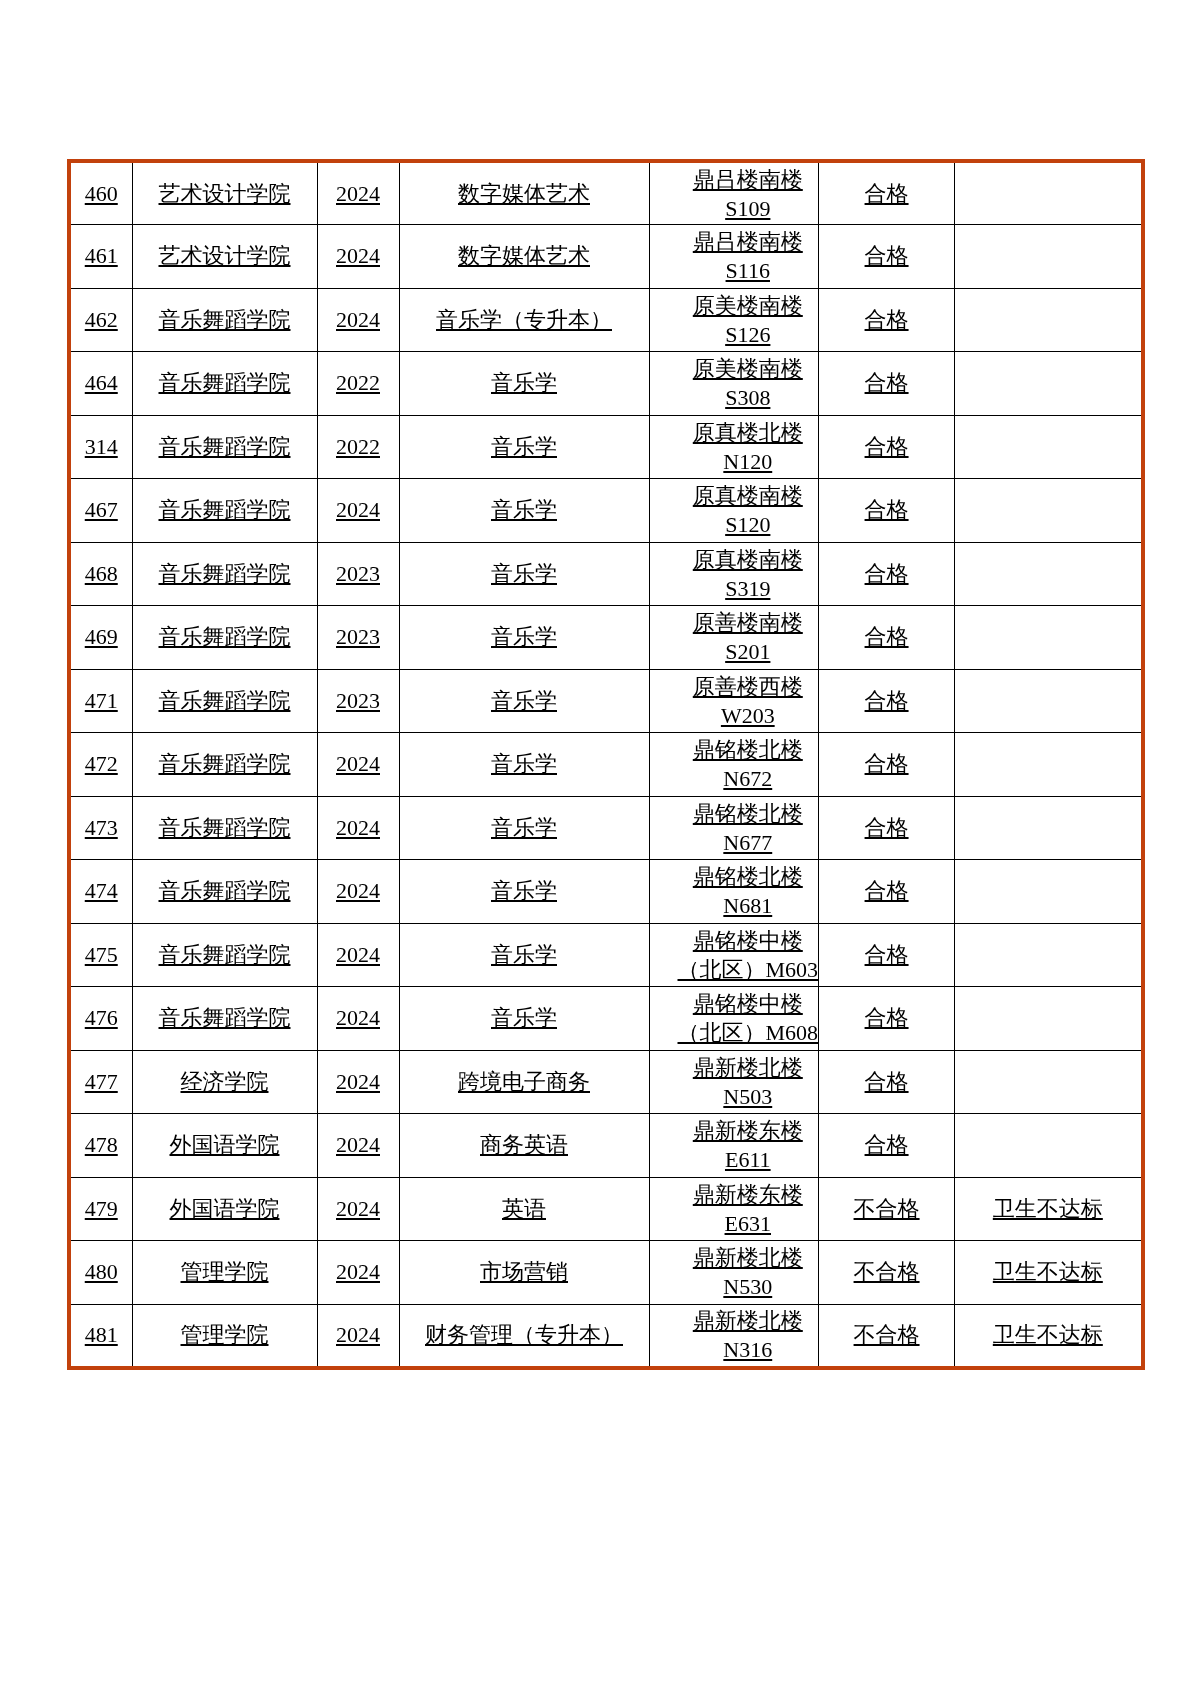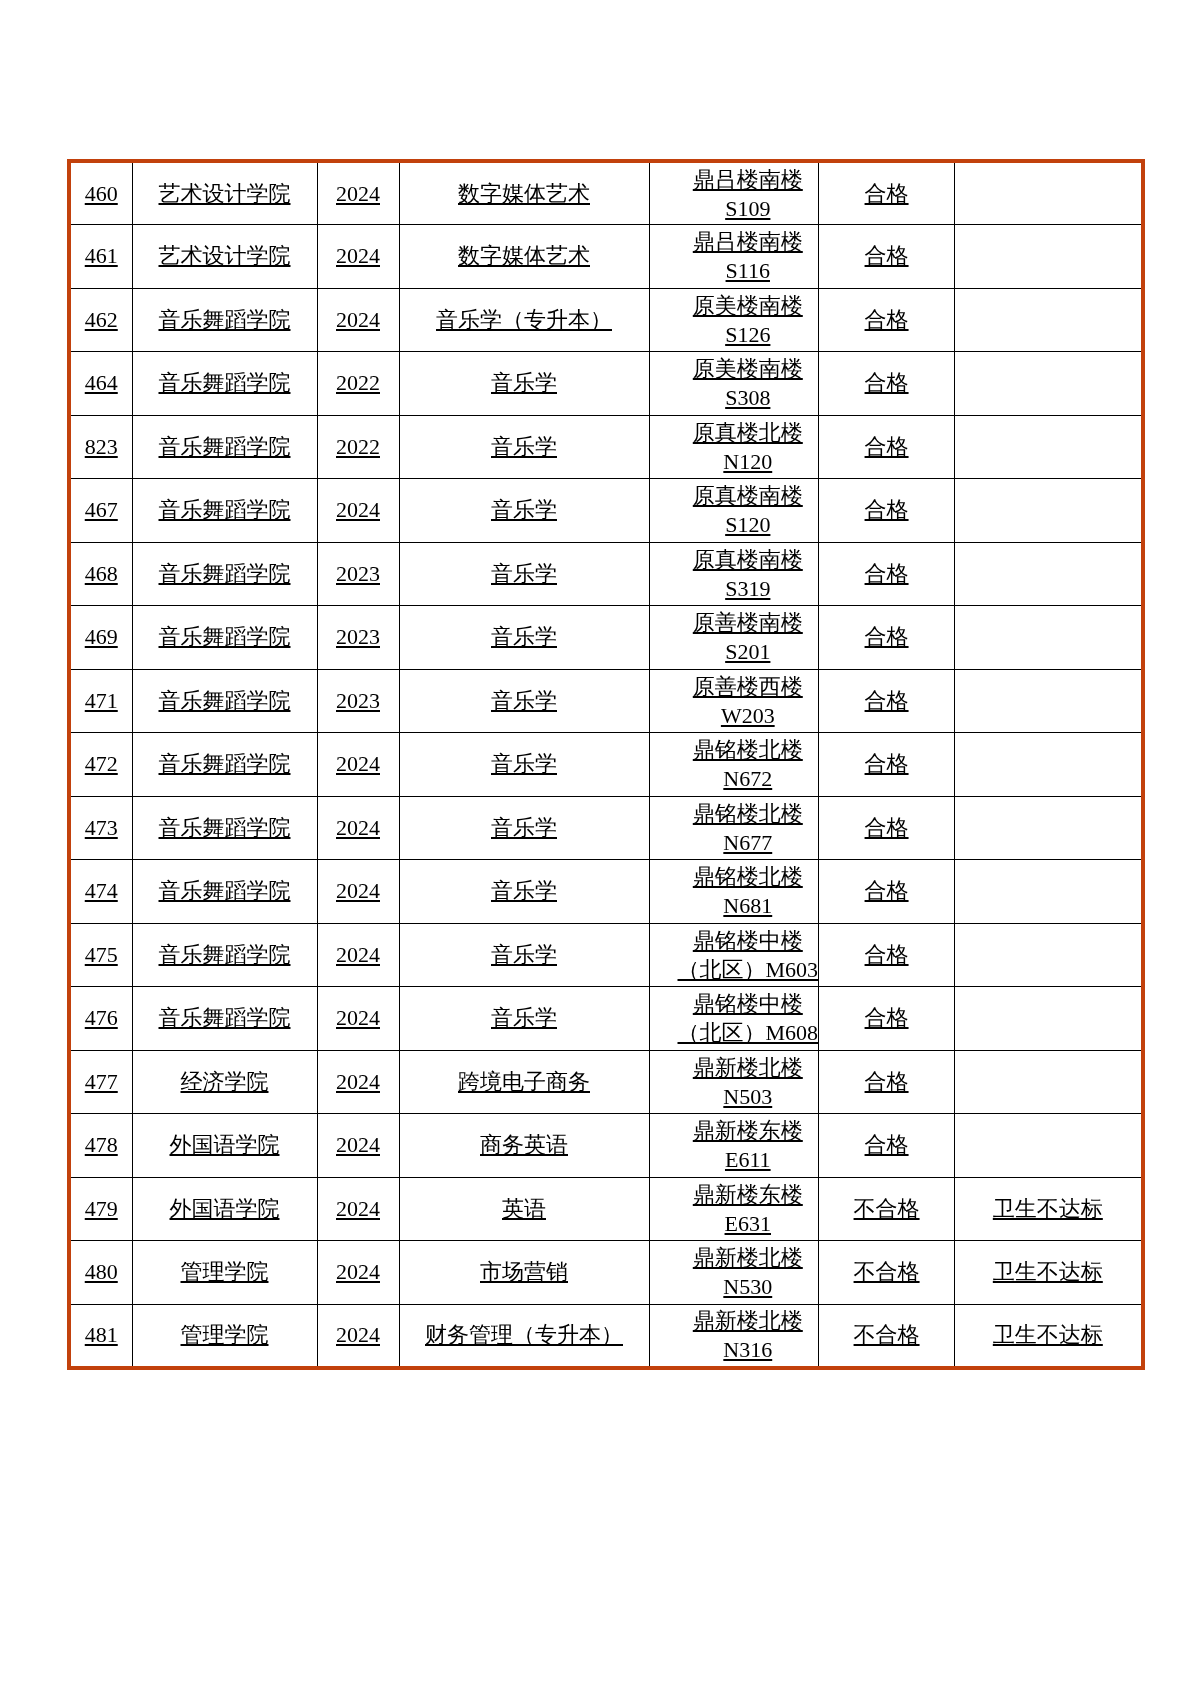--- a/index.html
+++ b/index.html
@@ -104,21 +104,21 @@
           <td>2022</td>
           <td>音乐学</td>
           <td class="loc-cell">
             <div>原美楼南楼</div>
             <div>S308</div>
           </td>
           <td>合格</td>
           <td></td>
         </tr>
         <tr>
-          <td>823</td>
+          <td>314</td>
           <td>音乐舞蹈学院</td>
           <td>2022</td>
           <td>音乐学</td>
           <td class="loc-cell">
             <div>原真楼北楼</div>
             <div>N120</div>
           </td>
           <td>合格</td>
           <td></td>
         </tr>

